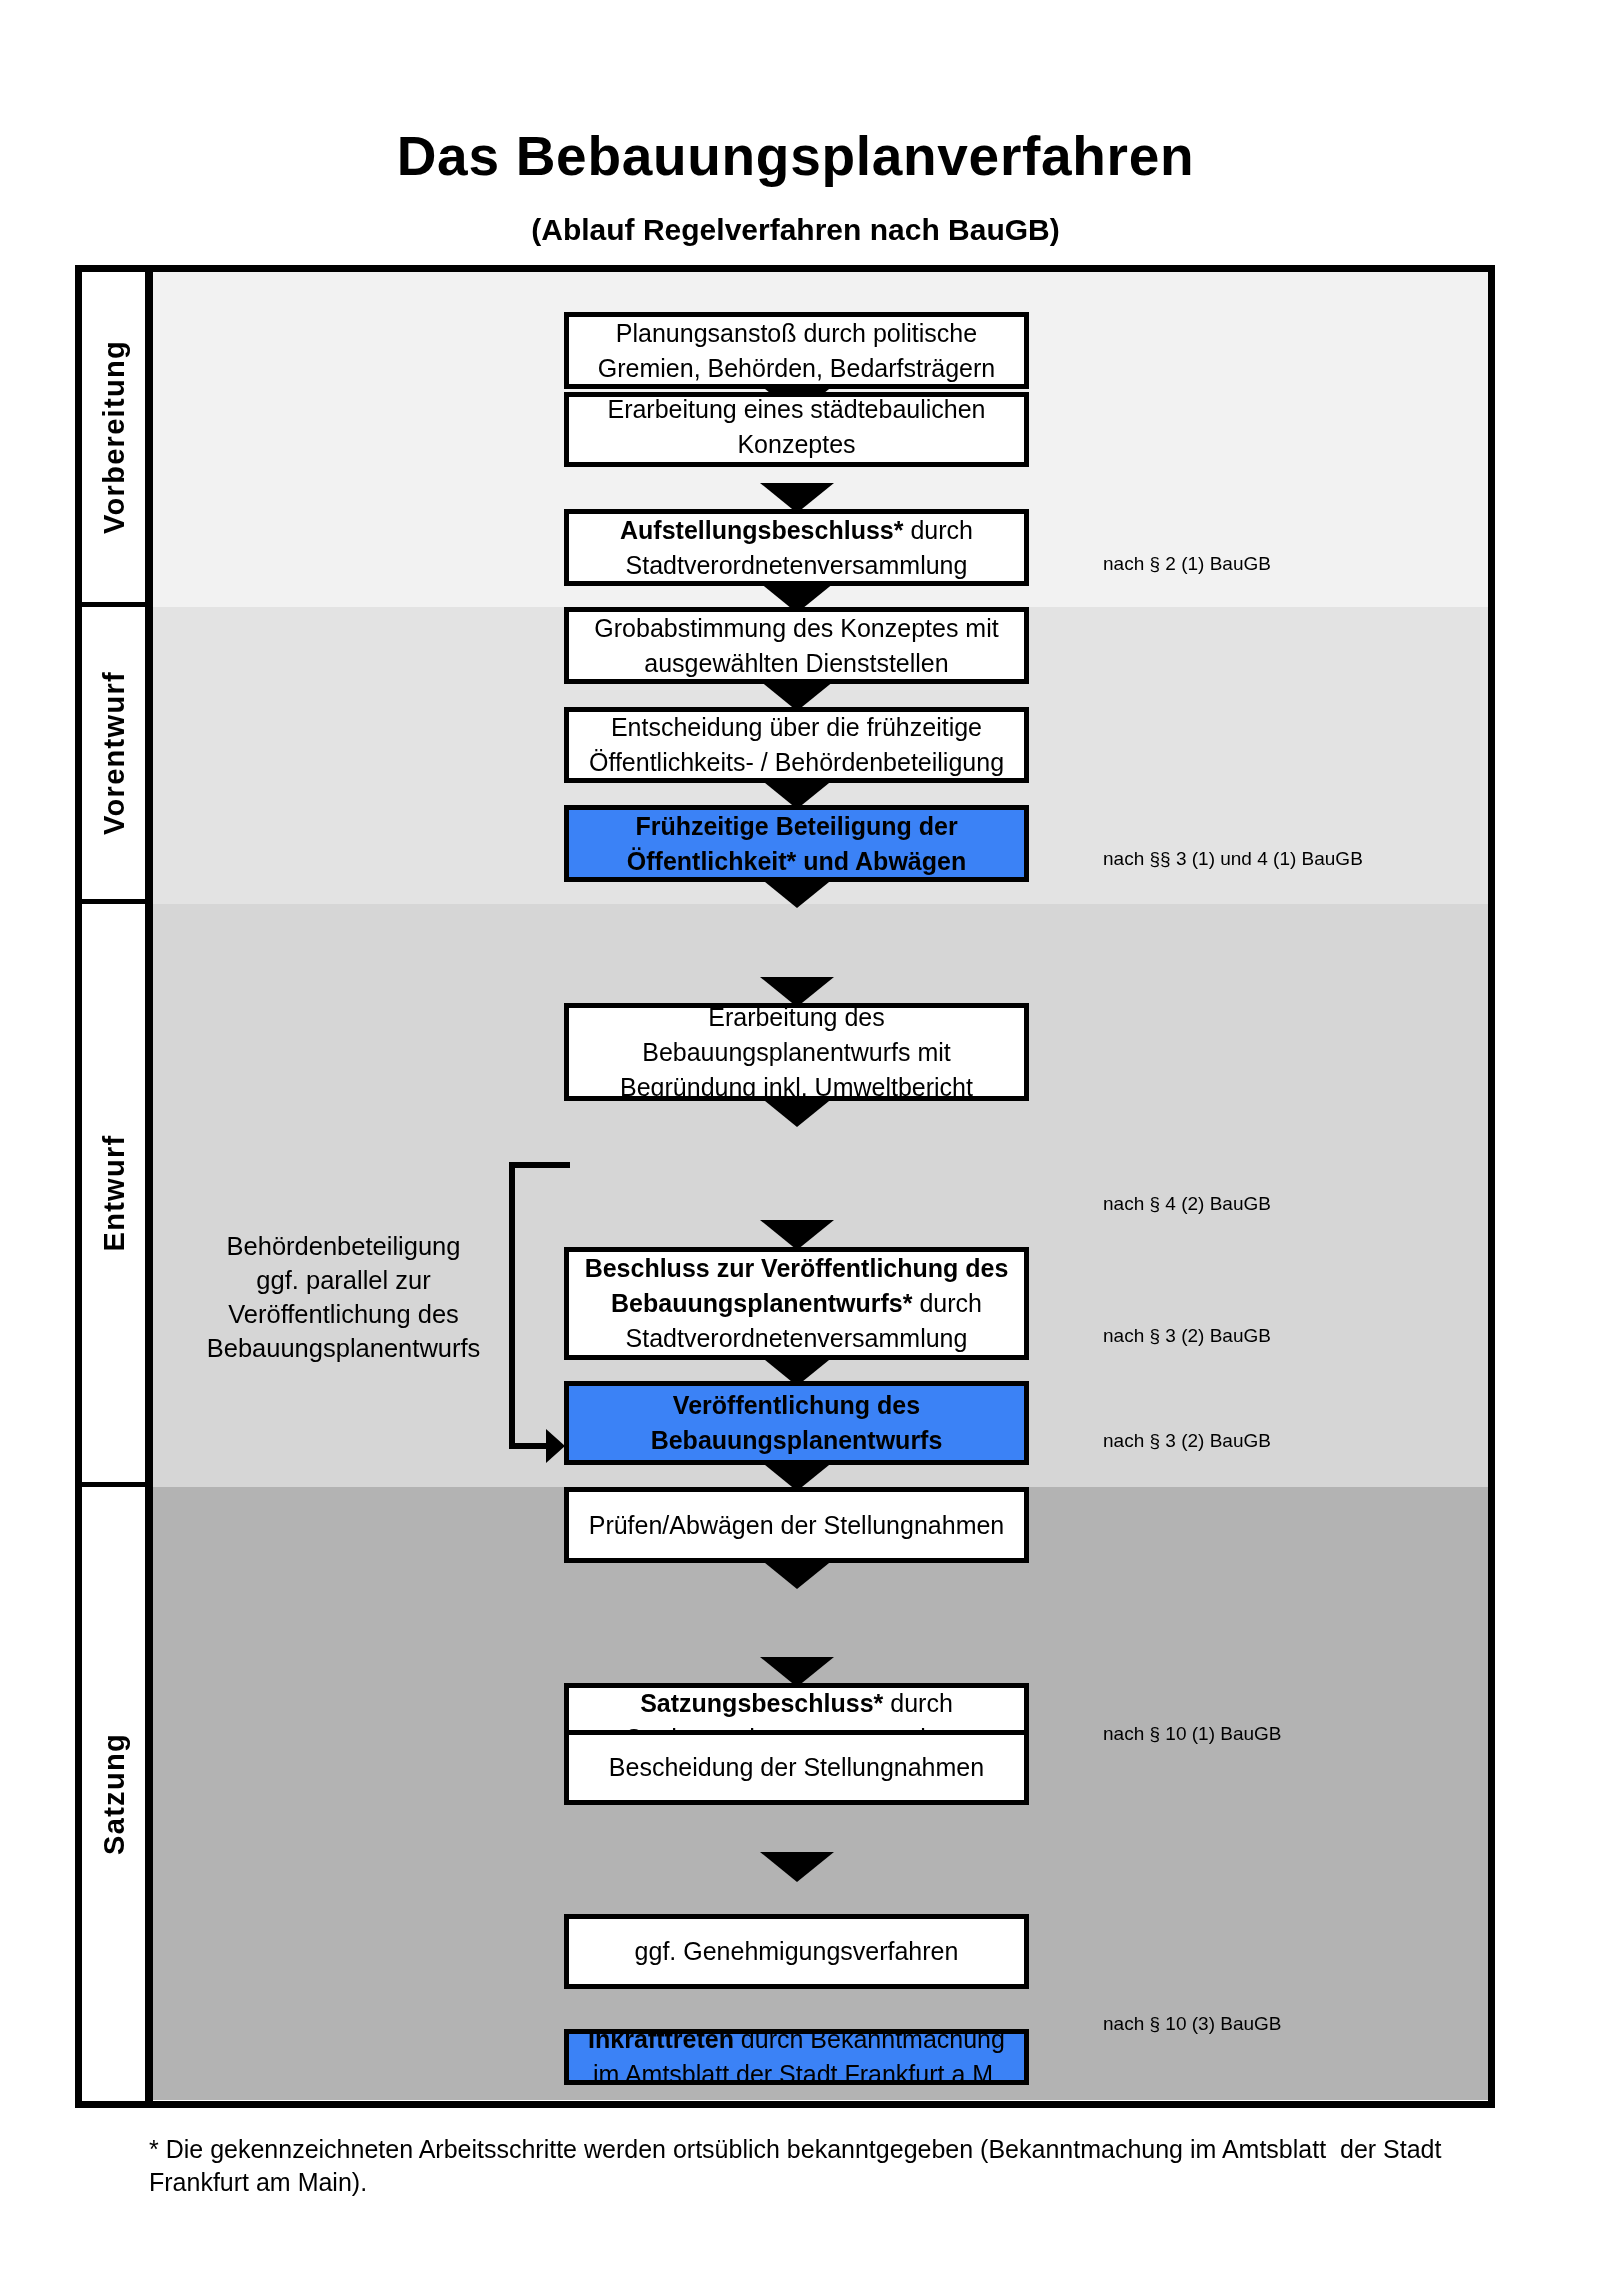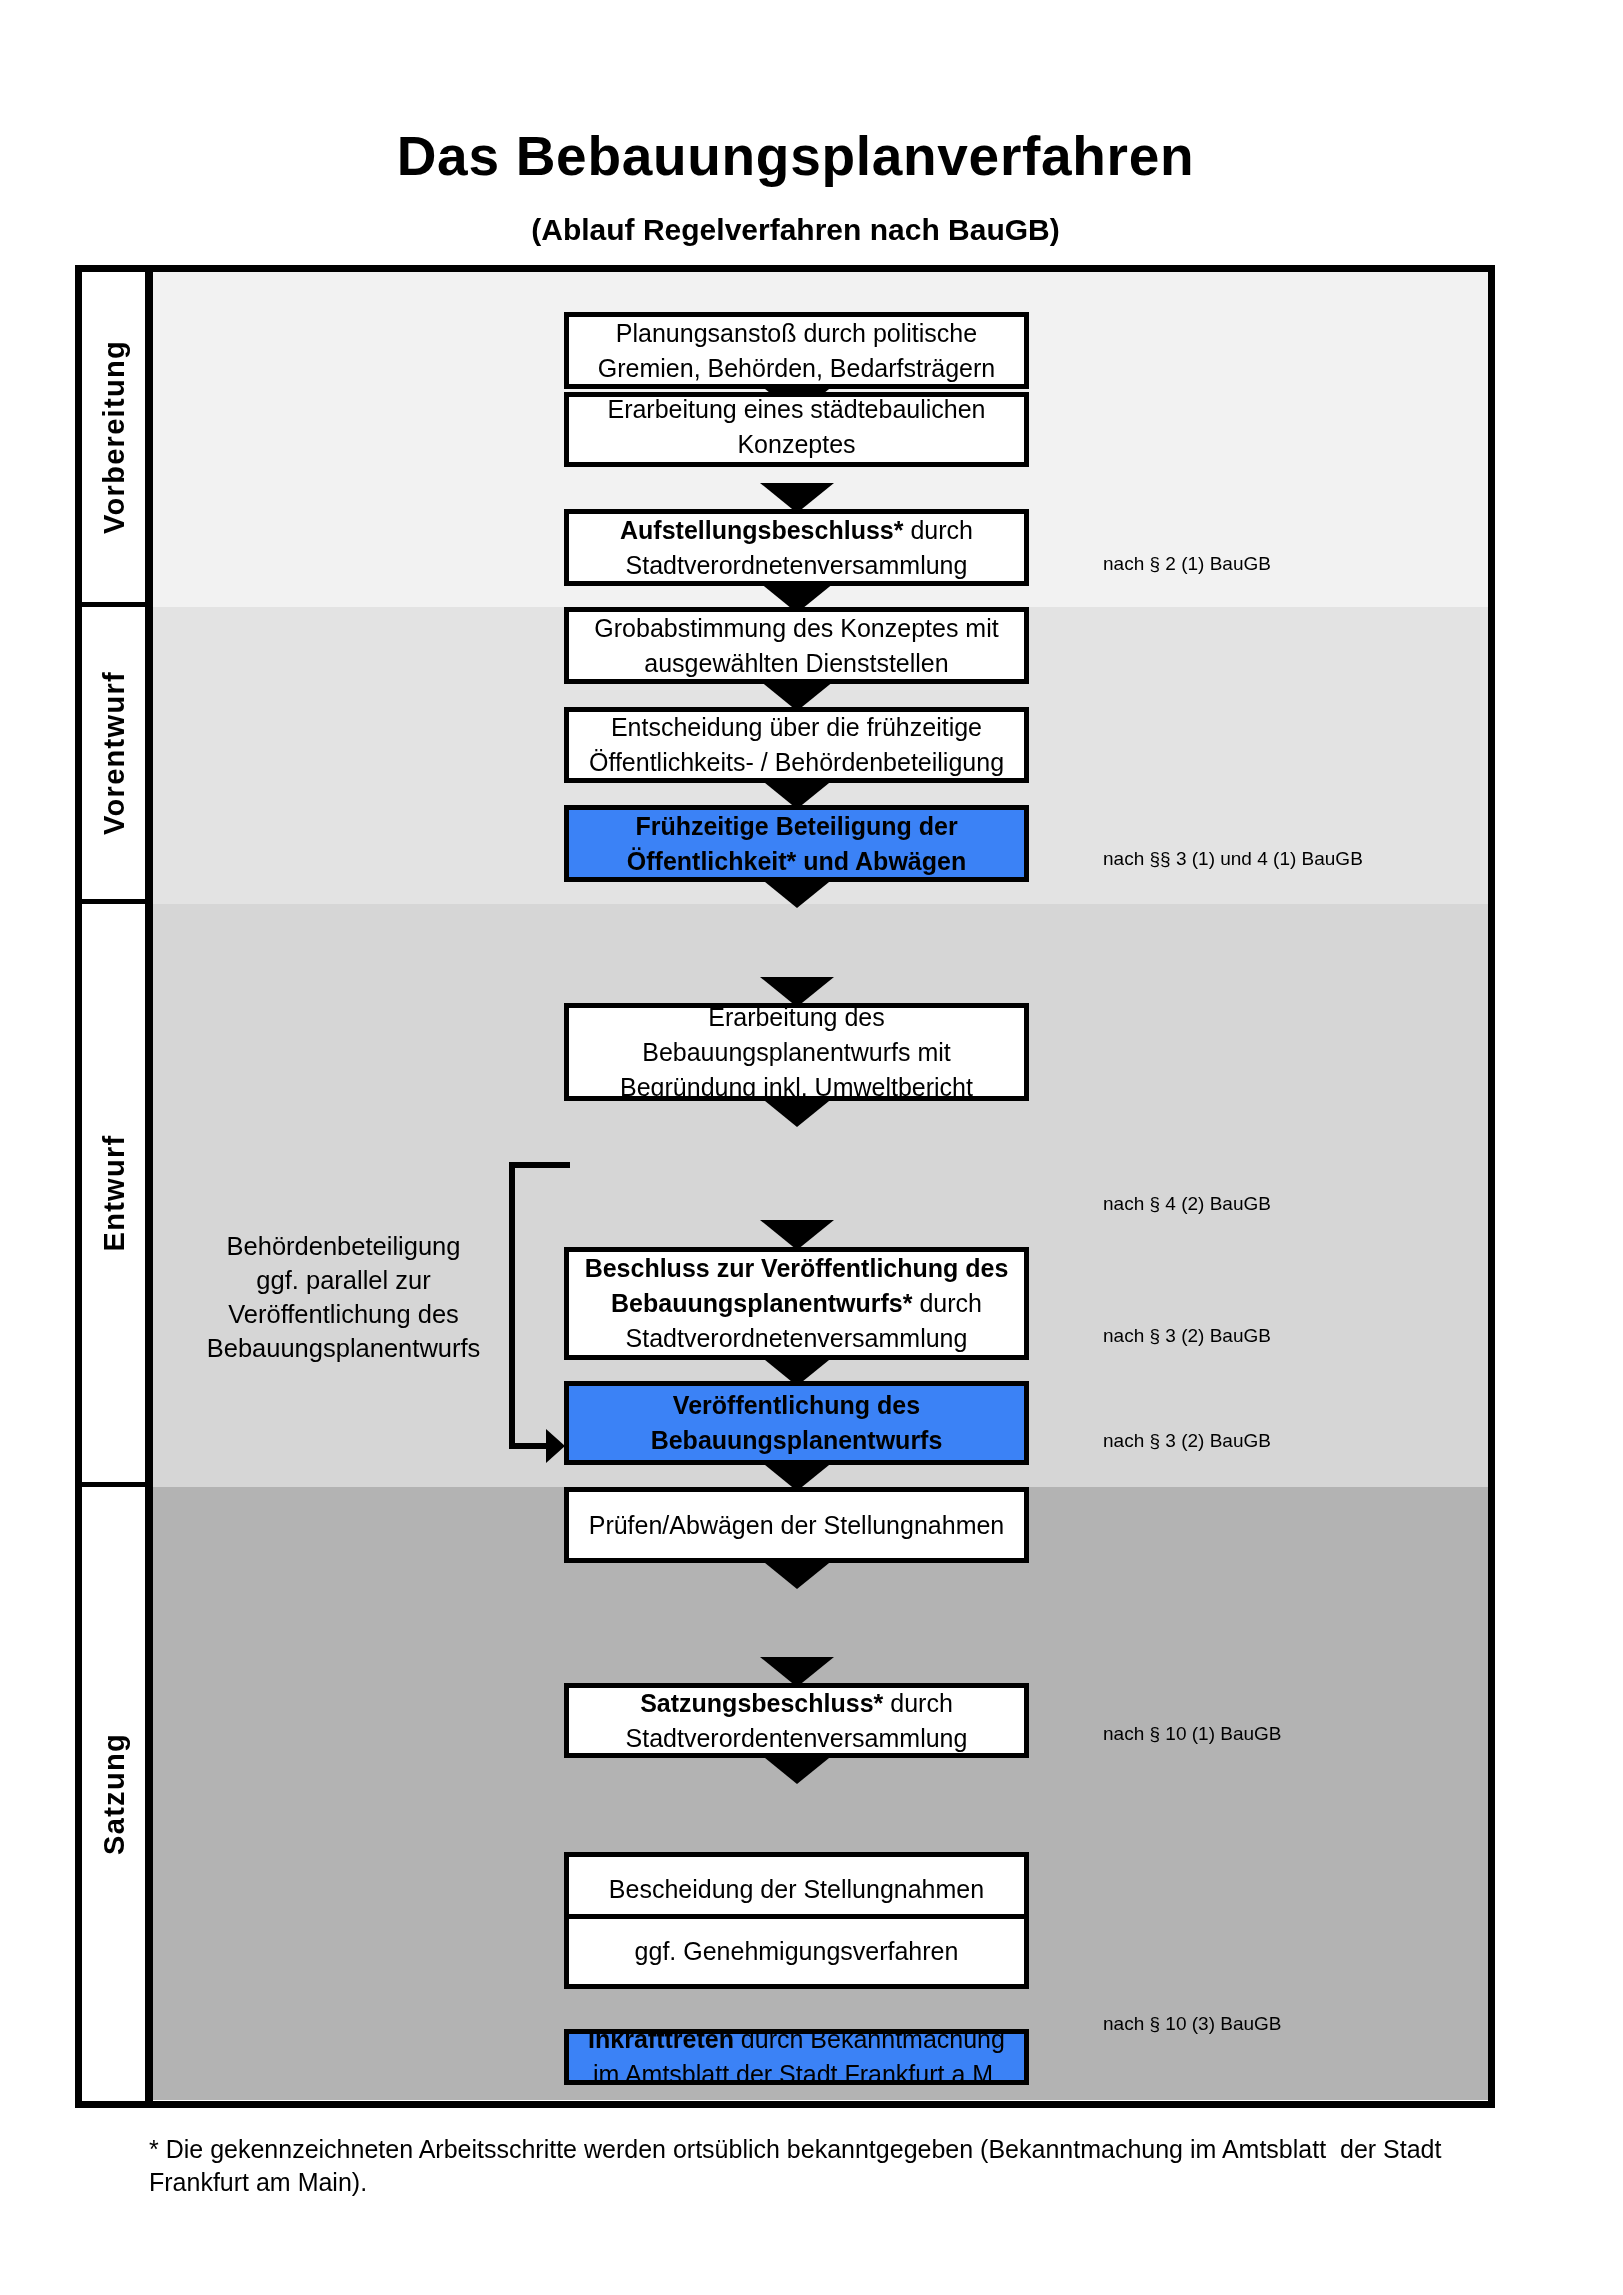--- a/index.html
+++ b/index.html
@@ -45,21 +45,21 @@
   .s5  { top: 707px; height: 76px; }
   .s6  { top: 805px; height: 77px; }
   .s7  { top: 905px; height: 76px; }
   .s8  { top: 1003px; height: 98px; }
   .s9  { top: 1123px; height: 101px; }
   .s10 { top: 1247px; height: 113px; }
   .s11 { top: 1381px; height: 84px; }
   .s12 { top: 1487px; height: 76px; }
   .s13 { top: 1586px; height: 75px; }
   .s14 { top: 1683px; height: 75px; }
-  .s15 { top: 1852px; height: 75px; }
+  .s15 { top: 1730px; height: 75px; }
   .s16 { top: 1914px; height: 75px; }
   .s17 { top: 1981px; height: 56px; margin-top: 48px; }
 
   
   .arrow { position: absolute; left: 760px; width: 0; height: 0; z-index: 2;
            border-left: 37px solid transparent; border-right: 37px solid transparent;
            border-top: 30px solid #000; }
   .a1  { top: 385px; }  .a2  { top: 483px; }  .a3  { top: 583px; }  .a4  { top: 681px; }
   .a5  { top: 779px; } .a6  { top: 878px; } .a7  { top: 977px; } .a8  { top: 1097px; }
   .a9  { top: 1220px; } .a10 { top: 1356px; } .a11 { top: 1461px; } .a12 { top: 1559px; }

